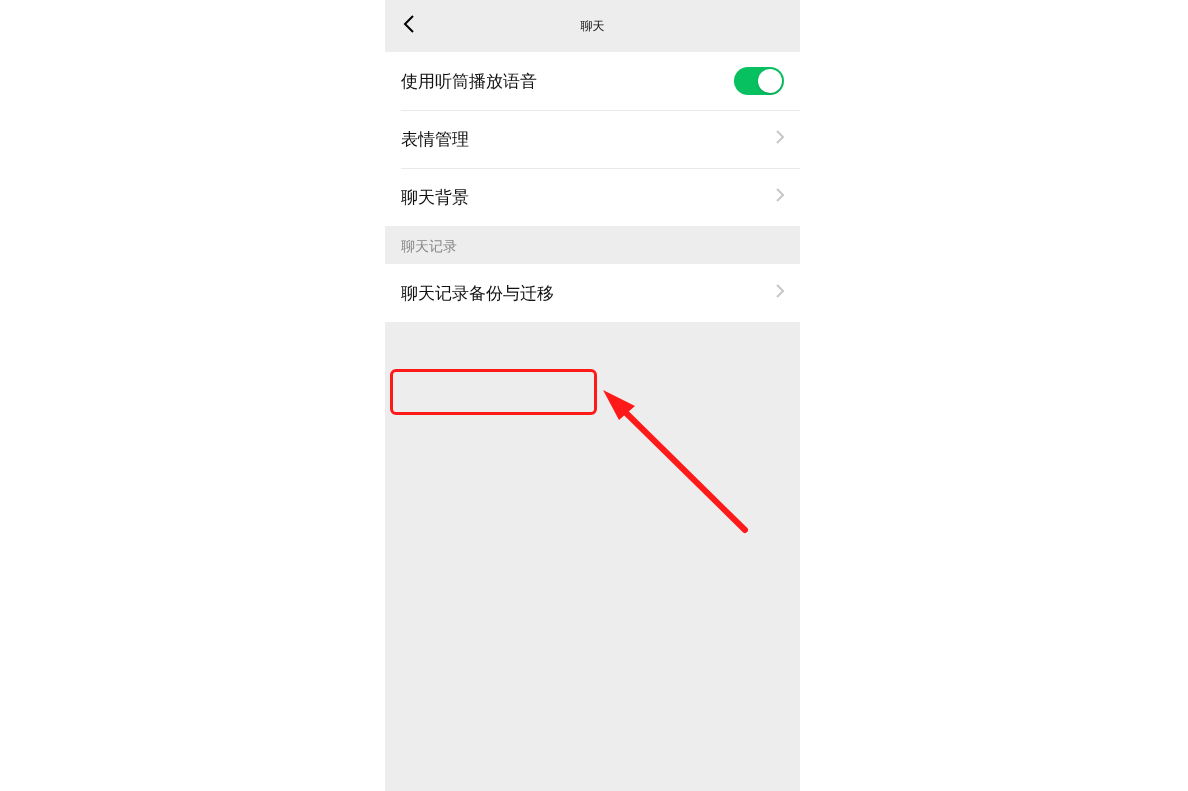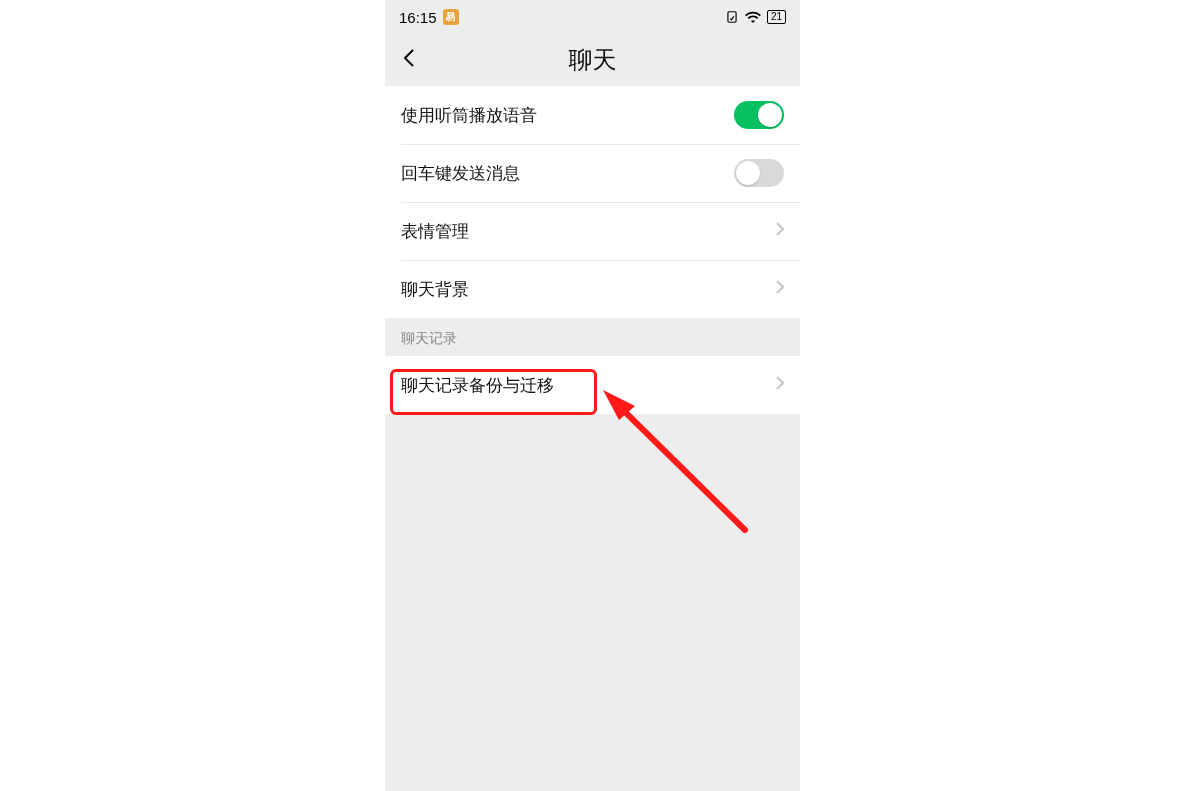--- a/index.html
+++ b/index.html
@@ -79,21 +79,21 @@
   }
   .back-btn {
     position: absolute;
     left: 10px;
     padding: 8px;
     cursor: pointer;
   }
   .nav-title {
     width: 100%;
     text-align: center;
-    font-size: 24px;
+    font-size: 12px;
     font-weight: 500;
     color: #111;
   }
   .section {
     background: #bef264;
   }
   .row {
     display: flex;
     align-items: center;
     justify-content: space-between;
@@ -163,62 +163,34 @@
     position: absolute;
     z-index: 11;
     pointer-events: none;
   }
 </style>
 </head>
 <body>
 
 <div class="phone-frame">
 
-  <div class="status-bar">
-    <div class="status-left">
-      <span class="status-time">16:15</span>
-      <span class="status-app-icon">易</span>
-    </div>
-    <div class="status-right">
-      <span class="card-icon">
-        <svg width="14" height="14" viewBox="0 0 24 24" fill="none" stroke="#000" stroke-width="2">
-          <rect x="5" y="3" width="14" height="18" rx="2"></rect>
-          <polyline points="9,15 11,17 15,11" stroke="#000" fill="none"></polyline>
-        </svg>
-      </span>
-      <span class="wifi-icon">
-        <svg width="16" height="12" viewBox="0 0 24 18" fill="#000">
-          <path d="M12 18l3-3c-1.7-1.7-4.3-1.7-6 0l3 3zm-6-6c3.3-3.3 8.7-3.3 12 0l2-2c-4.4-4.4-11.6-4.4-16 0l2 2zm-4-4c5.5-5.5 14.5-5.5 20 0l2-2C17.3-.7 6.7-.7 0 6l2 2z"></path>
-        </svg>
-      </span>
-      <span class="battery-box">
-        <span>21</span>
-      </span>
-    </div>
-  </div>
 
   <div class="nav-bar">
     <div class="back-btn">
       <svg width="12" height="20" viewBox="0 0 12 20" fill="none" stroke="#000" stroke-width="2">
         <polyline points="10,2 2,10 10,18"></polyline>
       </svg>
     </div>
     <div class="nav-title">聊天</div>
   </div>
 
   <div class="section">
     <div class="row">
       <span class="row-label">使用听筒播放语音</span>
       <div class="toggle on">
-        <div class="toggle-knob"></div>
-      </div>
-    </div>
-    <div class="row">
-      <span class="row-label">回车键发送消息</span>
-      <div class="toggle off">
         <div class="toggle-knob"></div>
       </div>
     </div>
     <div class="row">
       <span class="row-label">表情管理</span>
       <span class="chevron">
         <svg width="8" height="14" viewBox="0 0 8 14" fill="none" stroke="#c8c8c8" stroke-width="2">
           <polyline points="1,1 7,7 1,13"></polyline>
         </svg>
       </span>

